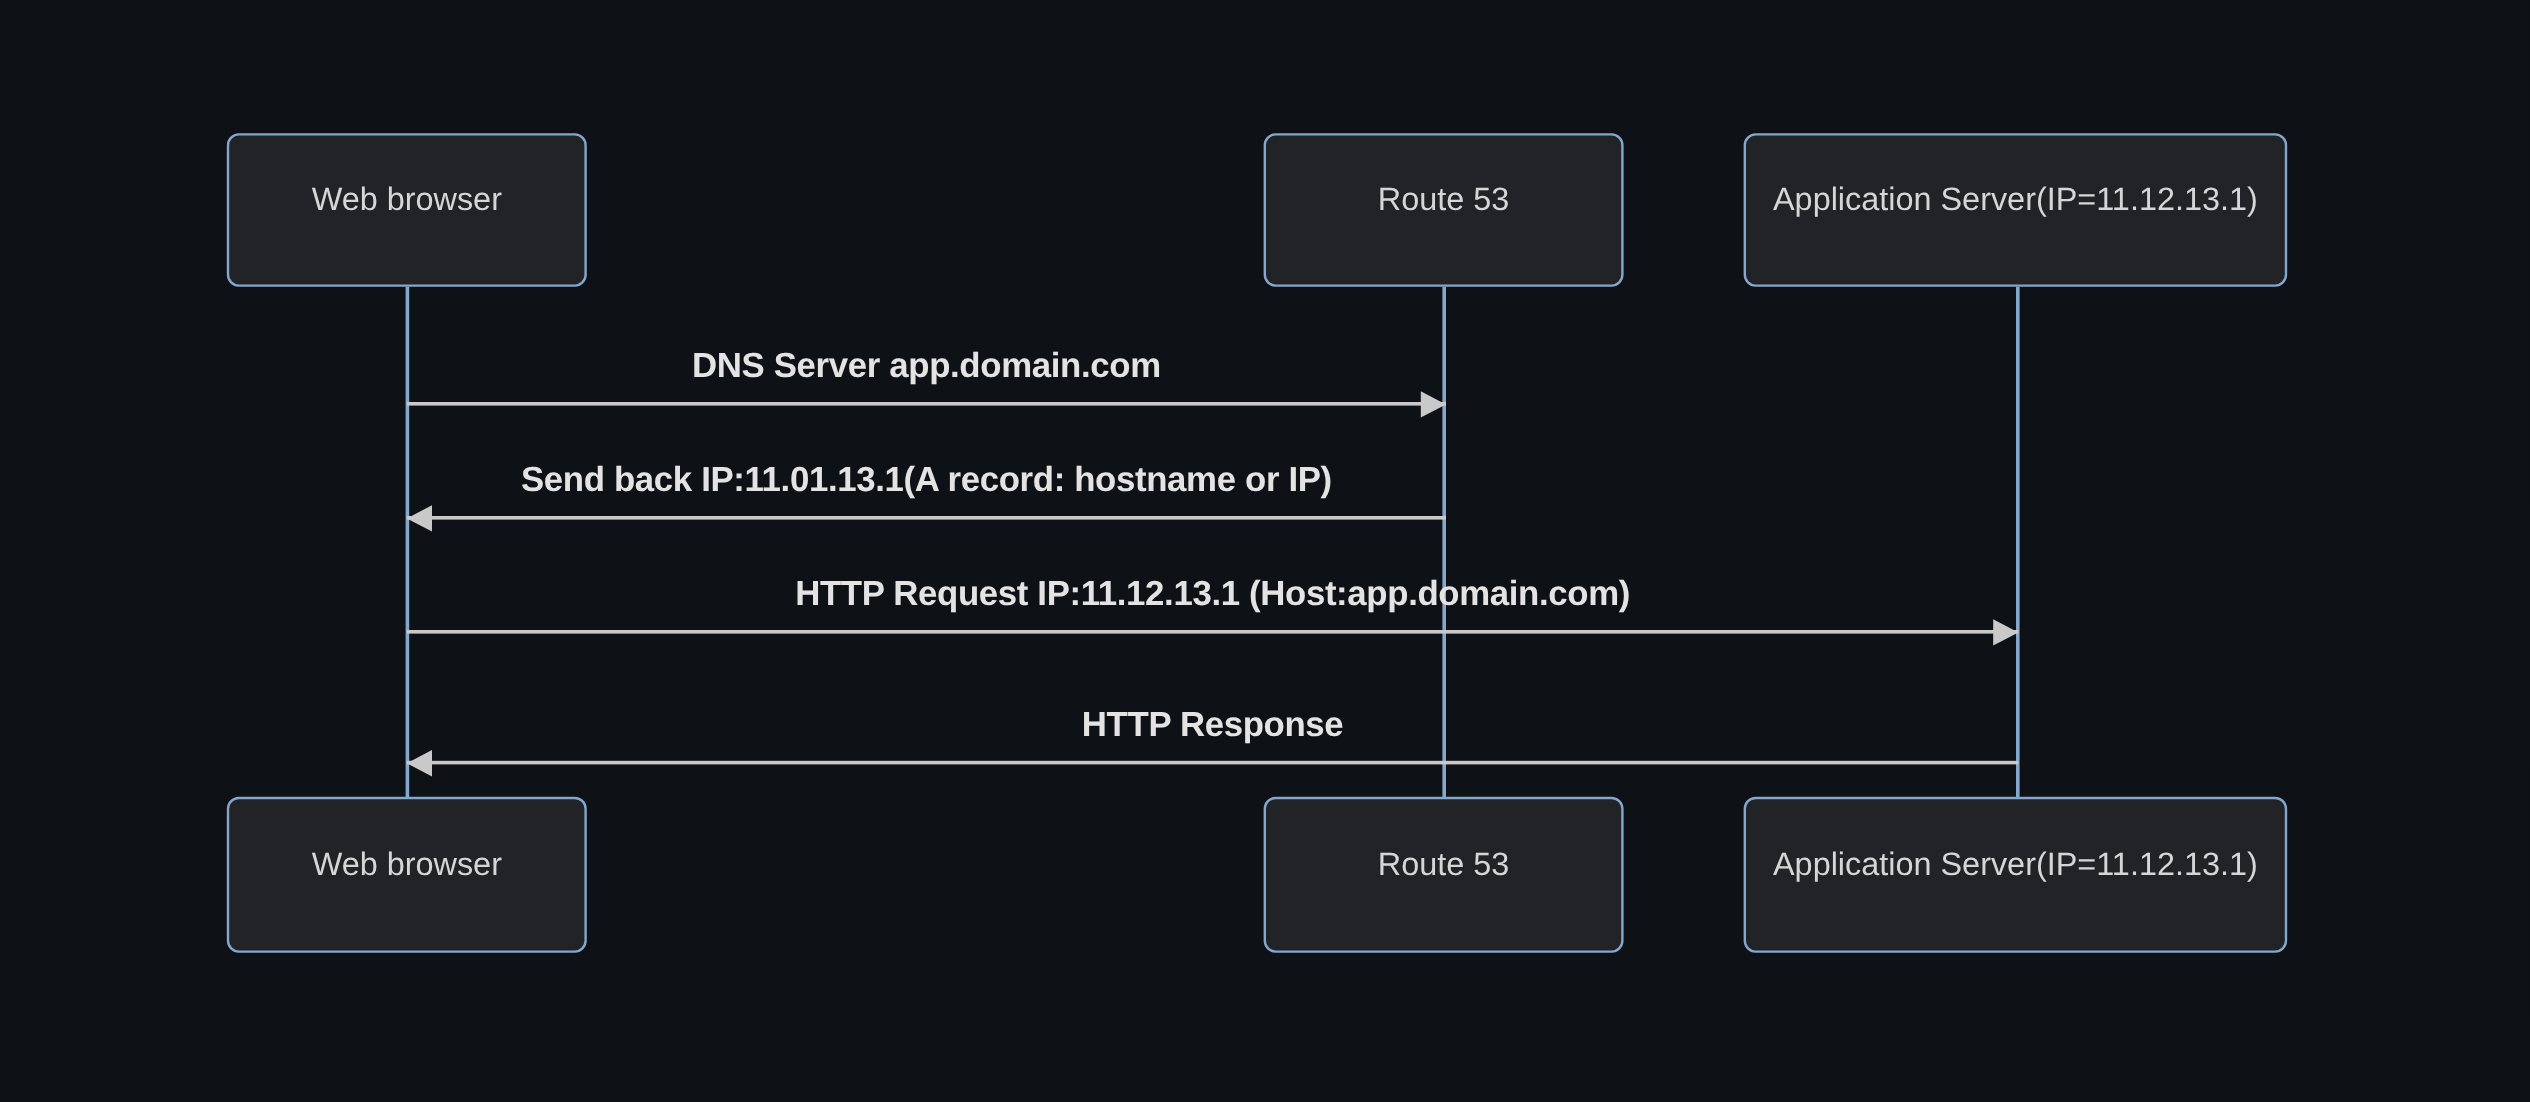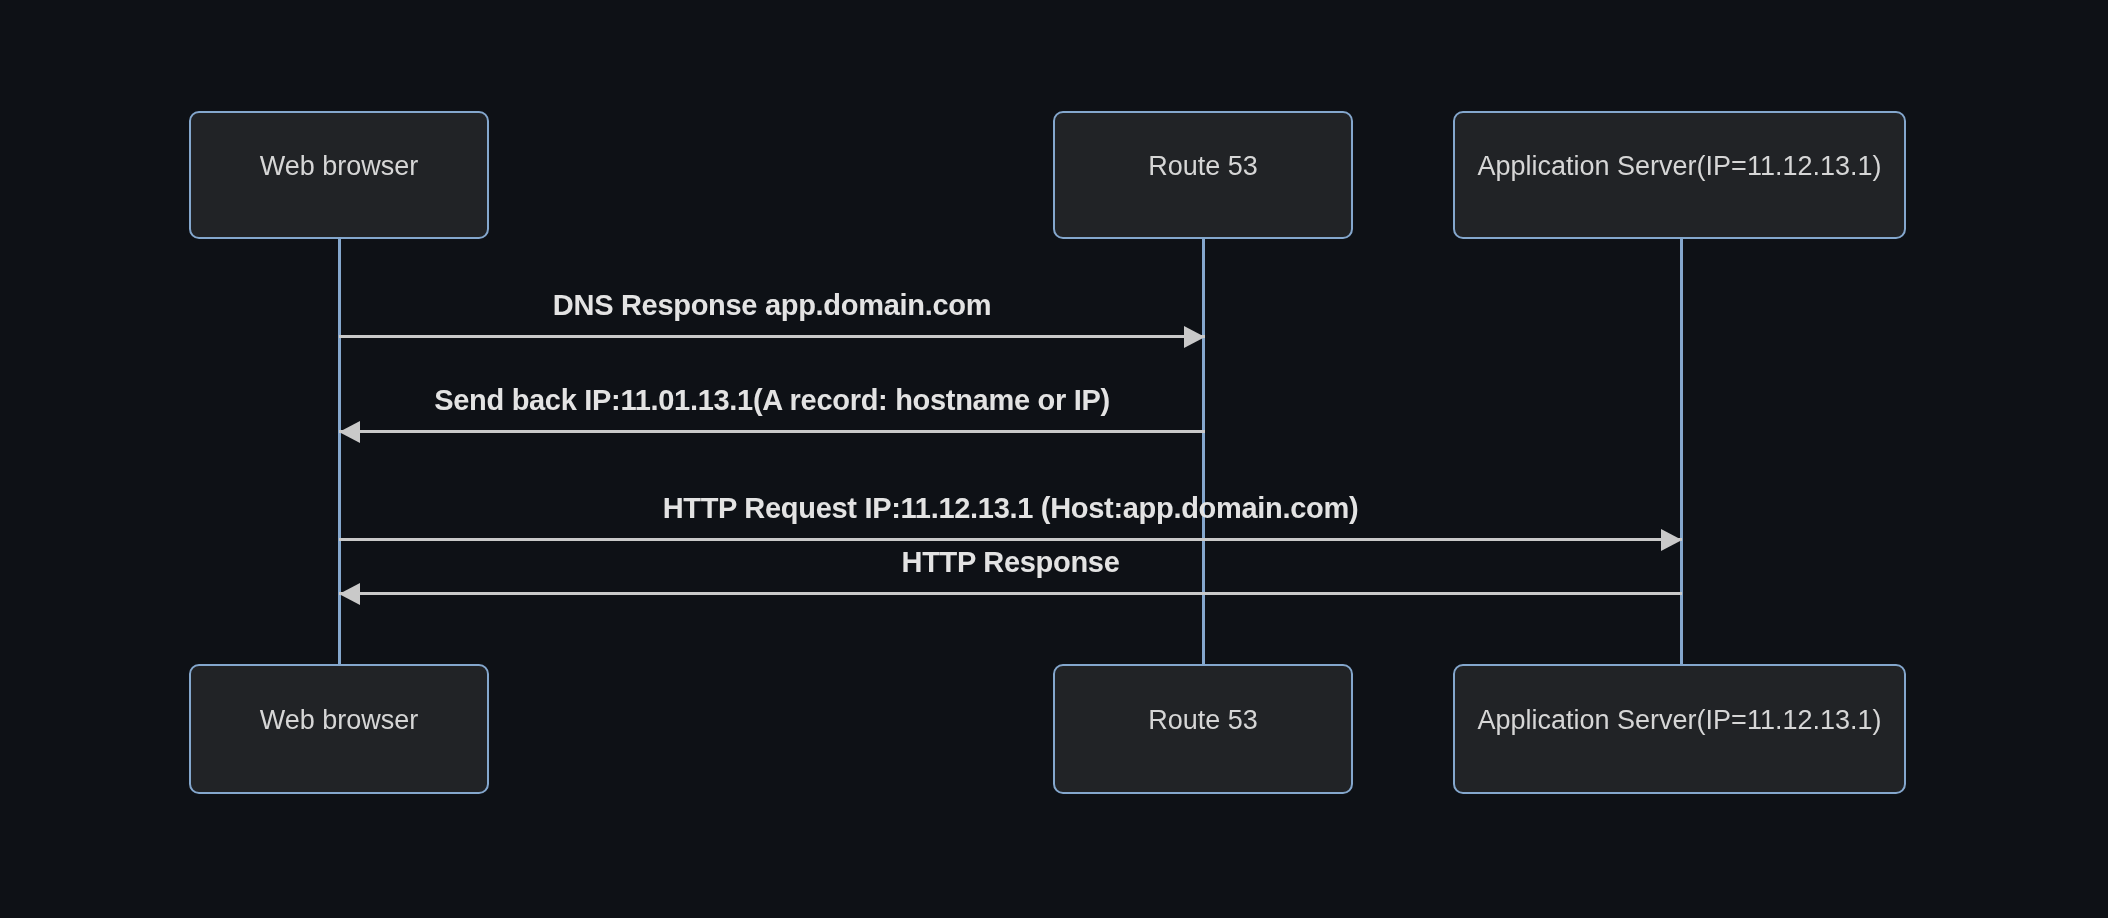--- a/index.html
+++ b/index.html
@@ -92,22 +92,22 @@
     transform:translateY(-50%);
     border-left:21px solid var(--arrow);
   }
   .arrowhead.left{
     left:0;
     transform:translateY(-50%);
     border-right:21px solid var(--arrow);
   }
   .msg-1{left:339px; top:335px; width:866px;}
   .msg-2{left:339px; top:430px; width:866px;}
-  .msg-3{left:339px; top:538px; width:1343px;}
-  .msg-4{left:339px; top:592px; width:1343px;}
+  .msg-3{left:339px; top:525px; width:1343px;}
+  .msg-4{left:339px; top:634px; width:1343px;}
 </style>
 </head>
 <body>
 
 <div class="canvas">
 
   <div class="actor-box actor-web-top">
     <span>Web browser</span>
   </div>
   <div class="actor-box actor-route-top">
@@ -115,21 +115,21 @@
   </div>
   <div class="actor-box actor-app-top">
     <span>Application Server(IP=11.12.13.1)</span>
   </div>
 
   <div class="lifeline lifeline-web"></div>
   <div class="lifeline lifeline-route"></div>
   <div class="lifeline lifeline-app"></div>
 
   <div class="message msg-1">
-    <div class="label">DNS Response app.domain.com</div>
+    <div class="label">DNS Server app.domain.com</div>
     <div class="line"></div>
     <div class="arrowhead right"></div>
   </div>
 
   <div class="message msg-2">
     <div class="label">Send back IP:11.01.13.1(A record: hostname or IP)</div>
     <div class="line"></div>
     <div class="arrowhead left"></div>
   </div>
 

